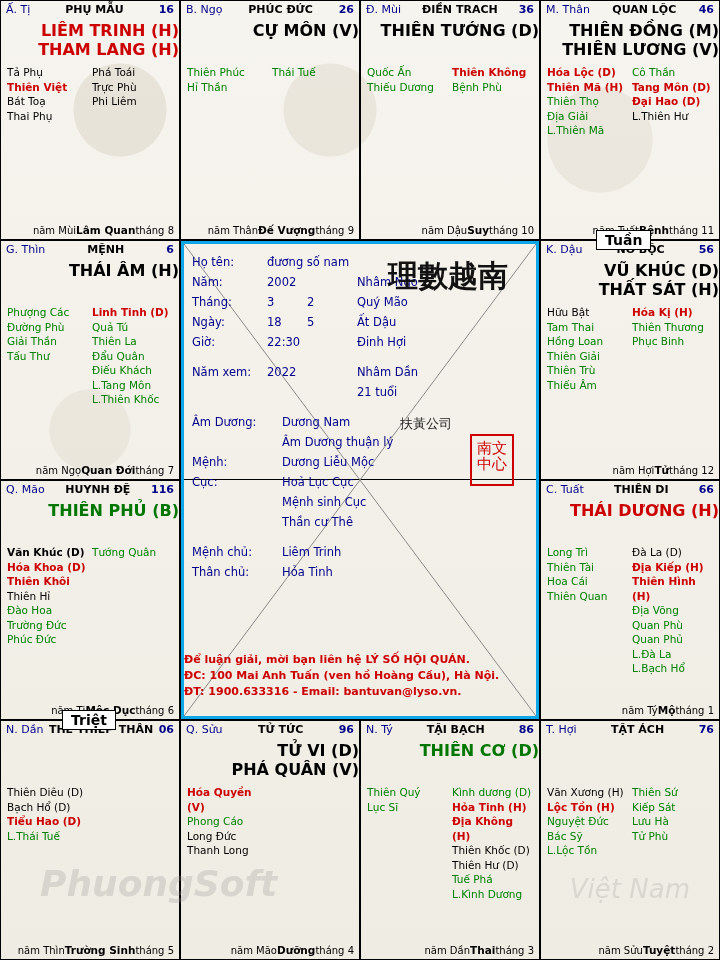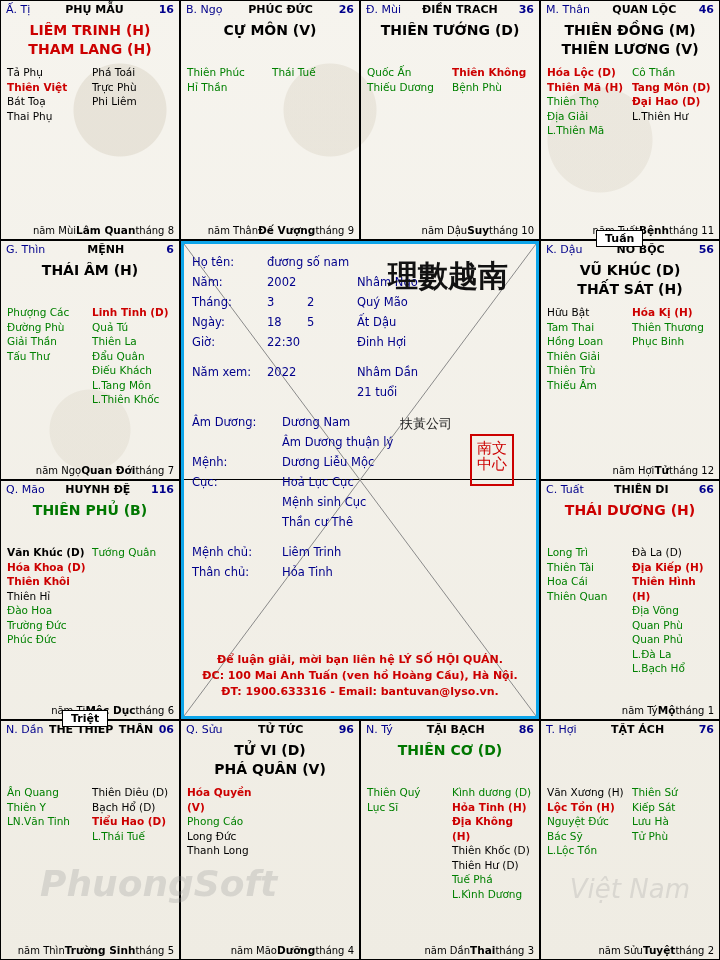--- a/index.html
+++ b/index.html
@@ -29,22 +29,22 @@
     position:absolute;top:2px;left:0;width:100%;
     display:flex;justify-content:space-between;align-items:center;
     padding:0 5px;box-sizing:border-box;
     font-size:11px;font-weight:bold;
   }
   .hdr .chi{color:#00008B;font-weight:normal;text-align:right;}
   .hdr .cung{color:#000;font-weight:bold;font-size:11px;}
   .hdr .num{color:#00008B;font-weight:bold;}
   .cell .mainstars{
     position:absolute;top:20px;left:0;width:100%;
-    text-align:center;
-    font-size:14px;font-weight:bold;
+    text-align:right;
+    font-size:16px;font-weight:bold;
     line-height:19px;
   }
   .ms-red{color:#cc0000;}
   .ms-green{color:#007700;}
   .ms-black{color:#000;}
   .cols{
     position:absolute;top:64px;left:0;width:100%;
     display:flex;padding:0 6px;box-sizing:border-box;
     gap:4px;
   }
@@ -95,28 +95,28 @@
   }
   .seal{
     position:absolute;right:22px;top:190px;
     width:44px;height:52px;border:2px solid #cc0000;
     color:#cc0000;font-family:"DejaVu Serif","Liberation Serif",serif;
     font-size:15px;line-height:16px;text-align:center;
     padding:4px;box-sizing:border-box;
   }
   .contact{
     position:absolute;left:0;bottom:16px;width:100%;
-    text-align:center;color:#cc0000;font-size:11px;font-weight:bold;
+    color:#cc0000;font-size:11px;font-weight:bold;
     line-height:16px;
   }
   
   .tag{
     position:absolute;
     background:#fff;border:1px solid #000;
-    font-size:11px;font-weight:bold;color:#000;
+    font-size:14px;font-weight:bold;color:#000;
     padding:1px 8px;
   }
   #tuan{left:596px;top:230px;}
   #triet{left:62px;top:710px;}
   
   .wm{
     position:absolute;left:40px;bottom:56px;
     font-size:36px;color:rgba(150,150,150,0.28);
     font-style:italic;font-weight:bold;
     pointer-events:none;
@@ -391,25 +391,20 @@
   </div>
 
   <div class="cell">
     <div class="hdr">
       <span class="chi">N. Dần</span>
       <span class="cung">THẾ THIẾP</span>
       <span class="cung">THÂN</span>
       <span class="num">06</span>
     </div>
     <div class="cols">
-      <div class="col">
-        <div class="s-green">Ân Quang</div>
-        <div class="s-green">Thiên Y</div>
-        <div class="s-green">LN.Văn Tinh</div>
-      </div>
       <div class="col right">
         <div class="s-black">Thiên Diêu (D)</div>
         <div class="s-black">Bạch Hổ (D)</div>
         <div class="s-red">Tiểu Hao (D)</div>
         <div class="s-green">L.Thái Tuế</div>
       </div>
     </div>
     <div class="foot">
       <span class="sm">năm Thìn</span>
       <span class="mid">Trường Sinh</span>

